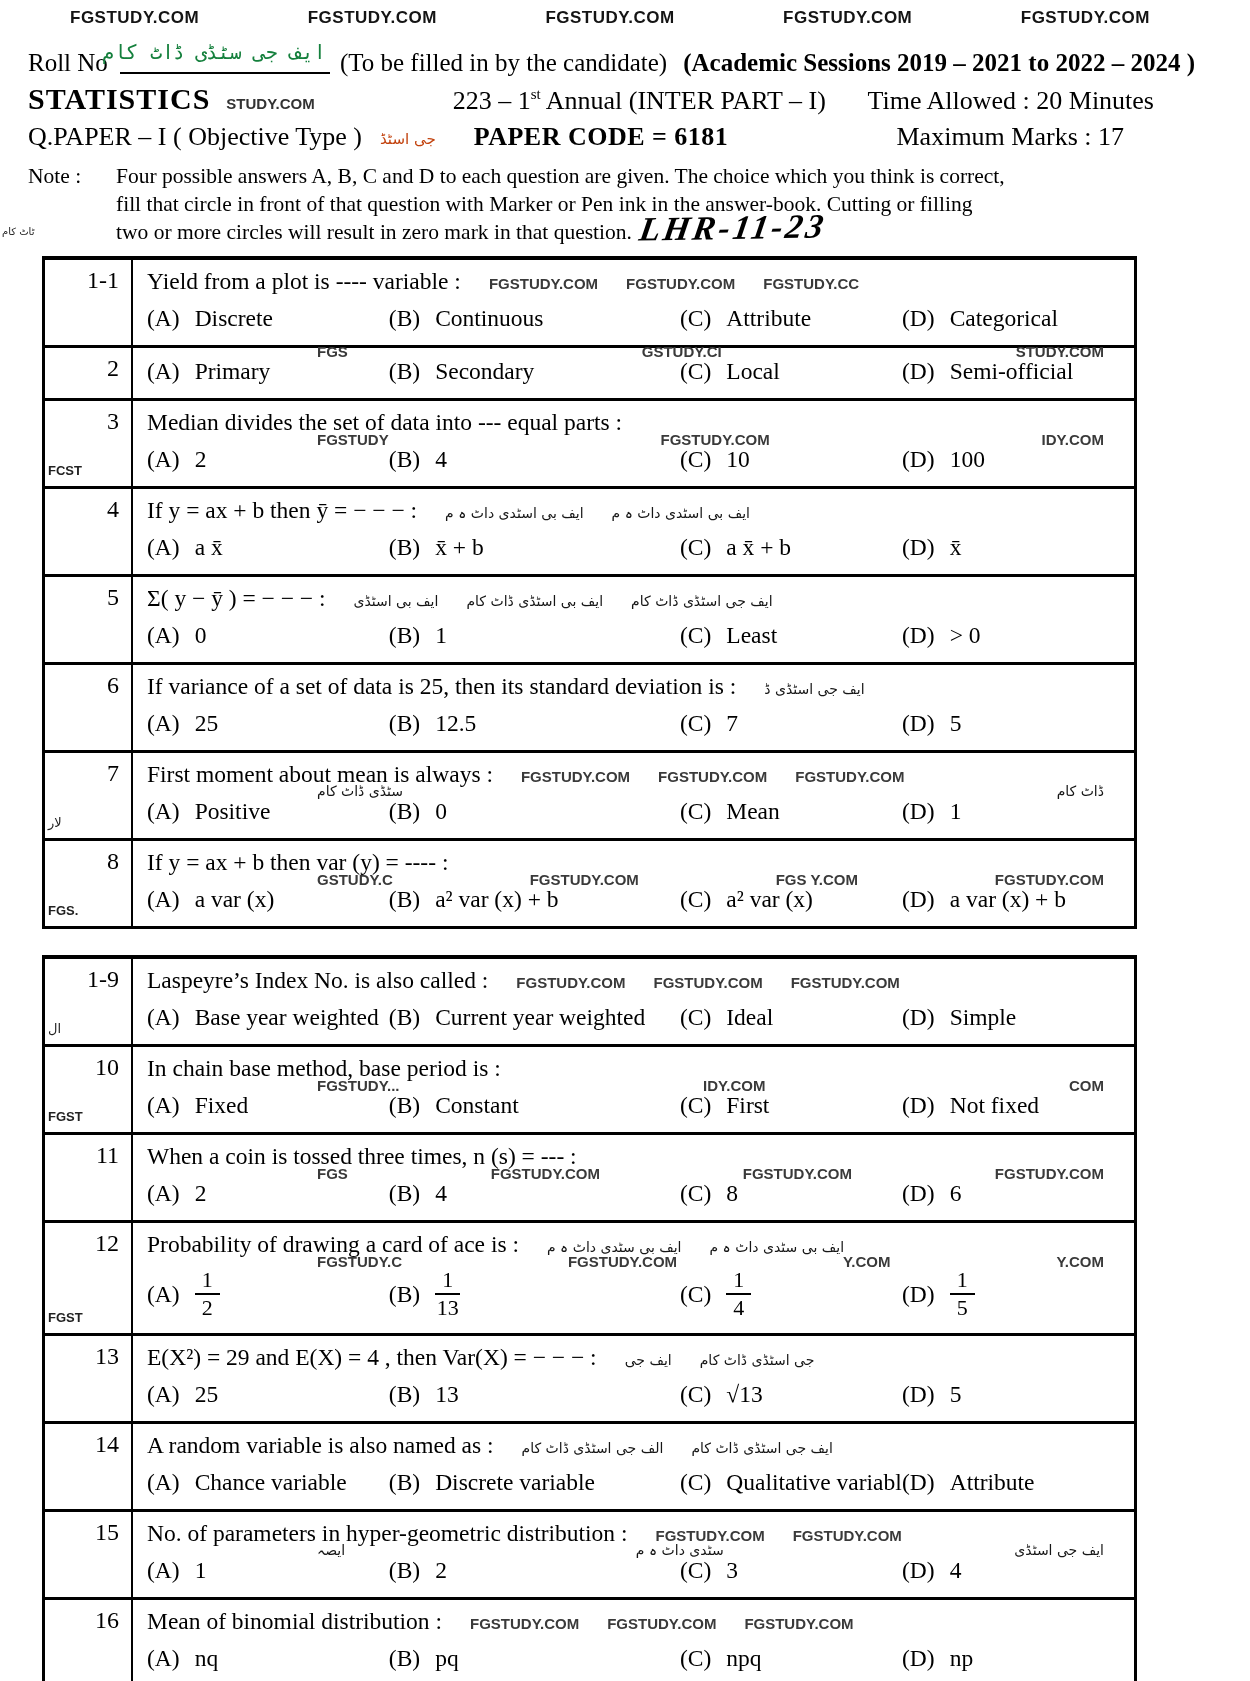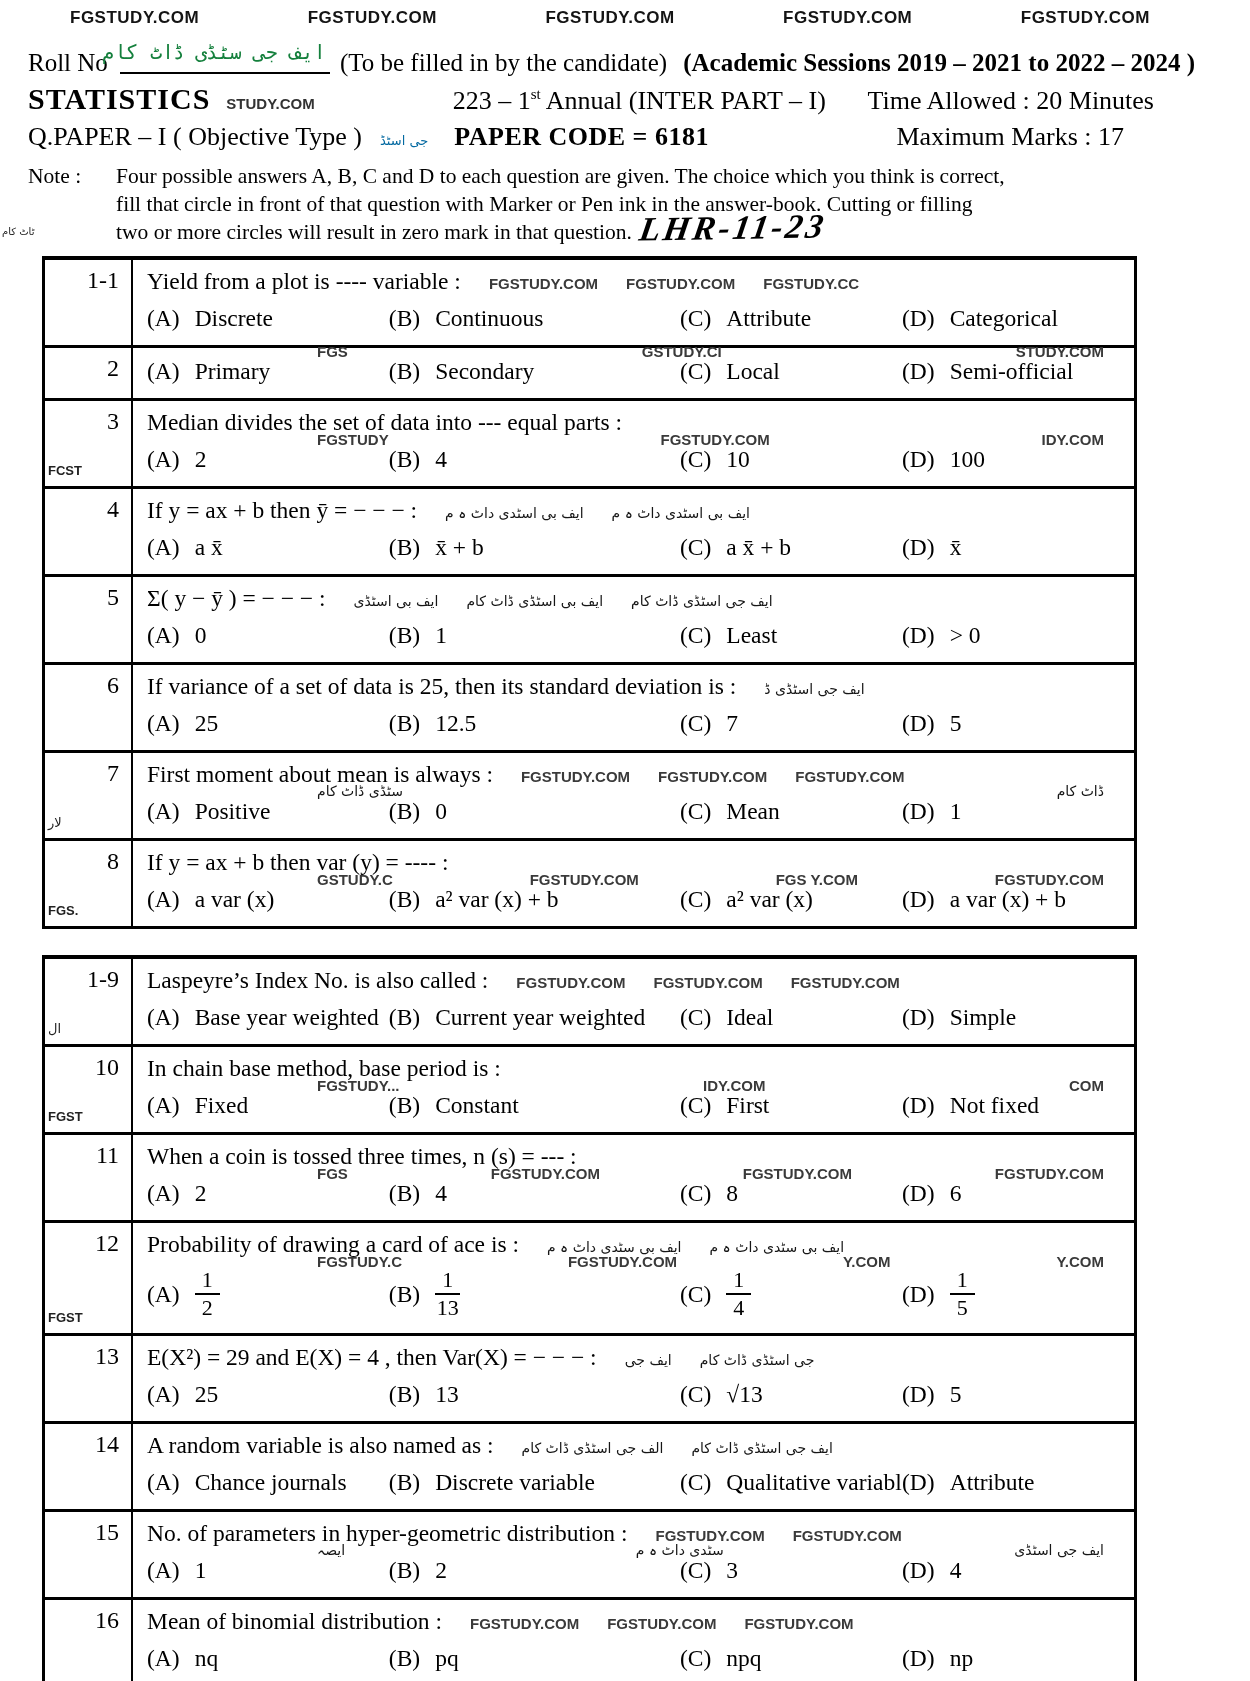--- a/index.html
+++ b/index.html
@@ -26,21 +26,21 @@
   .h-sessions { font-weight:bold; margin-left:16px; }
 
   .hdr-line2 { display:flex; align-items:flex-end; padding:5px 8px 0 28px; font-size:26px; white-space:nowrap; }
   .h-subject { font-weight:bold; font-size:30px; letter-spacing:1px; }
   .h-wm-sub { font-family:"Liberation Sans", sans-serif; font-weight:bold; font-size:15px; color:#333; margin:0 0 4px 16px; }
   .h-exam { margin-left:138px; }
   .h-exam sup { font-size:15px; }
   .h-time { margin-left:auto; padding-right:88px; }
 
   .hdr-line3 { display:flex; align-items:flex-end; padding:6px 8px 0 28px; font-size:26px; white-space:nowrap; }
-  .h-paper-wm { font-size:13px; margin:0 4px 4px 18px; color:#0369a1; }
+  .h-paper-wm { font-size:15px; margin:0 16px 4px 18px; color:#c2410c; }
   .h-code { font-weight:bold; margin-left:22px; letter-spacing:0.5px; }
   .h-marks { margin-left:auto; padding-right:118px; }
 
   .note { display:flex; padding:10px 0 8px 28px; font-size:21.5px; position:relative; line-height:28px; }
   .note-label { width:88px; flex:none; }
   .note-margin { position:absolute; left:2px; top:66px; font-size:10px; color:#222; }
   .handwritten {
     display:inline-block; font-style:italic; font-weight:bold; font-size:34px;
     letter-spacing:3px; transform:skewX(-10deg) rotate(-1deg); margin-left:8px; line-height:20px;
   }
@@ -538,21 +538,21 @@
         <div class="qnum"><span class="num">14</span></div>
         <div class="qbody">
           <div class="qline">
             <span class="qtext">A random variable is also named as :</span>
             <span class="qwm urdu">الف جی اسٹڈی ڈاٹ کام</span>
             <span class="qwm urdu">ایف جی اسٹڈی ڈاٹ کام</span>
           </div>
           <div class="opts">
             <span class="opt">
               <span class="olabel">(A)</span>
-              <span class="otext">Chance journals</span>
+              <span class="otext">Chance variable</span>
             </span>
             <span class="opt">
               <span class="olabel">(B)</span>
               <span class="otext">Discrete variable</span>
             </span>
             <span class="opt">
               <span class="olabel">(C)</span>
               <span class="otext">Qualitative variable</span>
             </span>
             <span class="opt">

